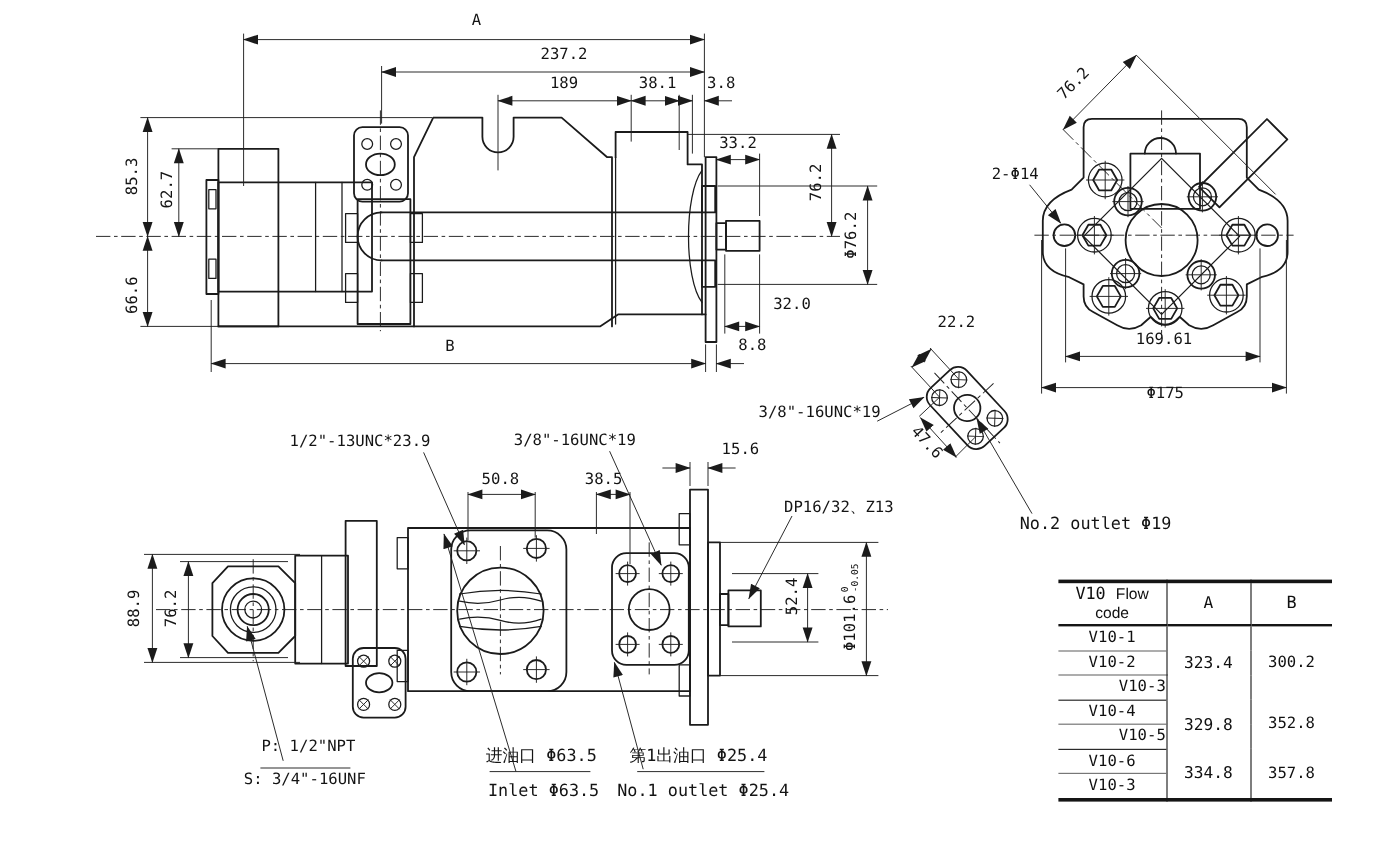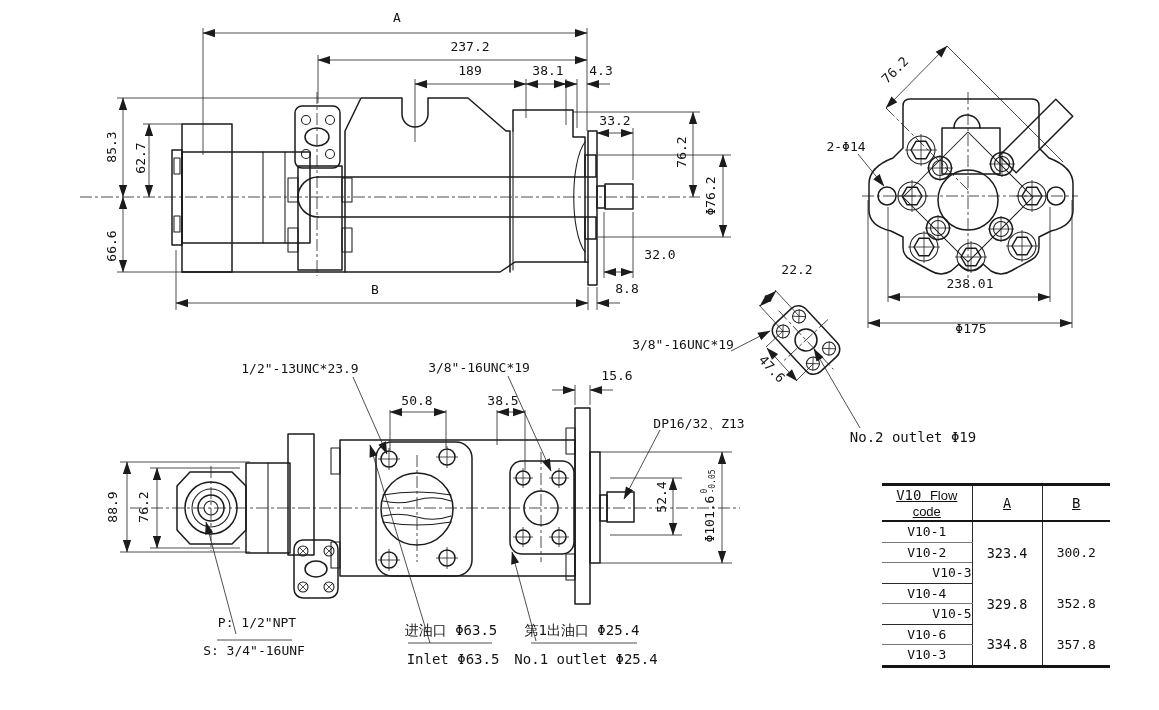--- a/index.html
+++ b/index.html
@@ -10,21 +10,21 @@
   .r90{transform:translate(-50%,-50%) rotate(-90deg);}
   .rm45{transform:translate(-50%,-50%) rotate(-45deg);}
   .r47{transform:translate(-50%,-50%) rotate(47deg);}
   .port{font-size:14px;}
   .tolwrap{display:inline-flex;align-items:center;}
   .tolstack{display:inline-flex;flex-direction:column;font-size:8px;line-height:1.05;margin-left:2px;}
   
   #flowtable{position:absolute;left:882px;top:483px;width:228px;border-collapse:collapse;
              font-size:13px;text-align:center;color:#101010;
              border-top:3px solid #151515;border-bottom:3px solid #151515;table-layout:fixed;}
-  #flowtable th{height:31px;font-weight:normal;border-bottom:2.5px solid #151515;font-size:14px;text-decoration:underline;}
+  #flowtable th{height:31px;font-weight:normal;border-bottom:2.5px solid #151515;font-size:14px;}
   #flowtable td{height:19.5px;padding:0;}
   #flowtable .fc{font-family:"Liberation Sans",sans-serif;font-size:13px;}
   #flowtable .vcell{border-left:1.2px solid #2a2a2a;border-right:1.2px solid #2a2a2a;font-size:13.5px;}
   #flowtable .code{border-right:1.2px solid #2a2a2a;}
   #flowtable .inner{border-bottom:1px solid #777;}
   #flowtable tr.grp td{border-bottom:1.4px solid #2a2a2a;text-align:right;}
   
   .p{fill:none;stroke:#1b1b1b;stroke-width:1.5;stroke-linejoin:round;stroke-linecap:round;}
   .p2{fill:none;stroke:#1b1b1b;stroke-width:1.05;stroke-linejoin:round;stroke-linecap:round;}
   .d{fill:none;stroke:#222;stroke-width:0.8;}
@@ -300,34 +300,34 @@
     <line class="d" x1="408" y1="643" x2="492" y2="643"></line>
     <path class="d de" d="M536,641 L512,552"></path>
     <line class="d" x1="531" y1="643" x2="637" y2="643"></line>
   </g>
 </svg>
 
 <div class="lbl" style="left:397px;top:17px">A</div>
 <div class="lbl" style="left:470px;top:46px">237.2</div>
 <div class="lbl" style="left:470px;top:70px">189</div>
 <div class="lbl" style="left:548px;top:70px">38.1</div>
-<div class="lbl" style="left:601px;top:70px">4.3</div>
+<div class="lbl" style="left:601px;top:70px">3.8</div>
 <div class="lbl" style="left:615px;top:120px">33.2</div>
 <div class="lbl r90" style="left:681px;top:152px">76.2</div>
 <div class="lbl r90" style="left:710px;top:196px">Φ76.2</div>
 <div class="lbl r90" style="left:111px;top:147px">85.3</div>
 <div class="lbl r90" style="left:140px;top:158px">62.7</div>
 <div class="lbl r90" style="left:111px;top:246px">66.6</div>
 <div class="lbl" style="left:660px;top:254px">32.0</div>
 <div class="lbl" style="left:375px;top:289px">B</div>
 <div class="lbl" style="left:627px;top:288px">8.8</div>
 
 <div class="lbl rm45" style="left:895px;top:70px">76.2</div>
 <div class="lbl" style="left:846px;top:146px">2-Φ14</div>
-<div class="lbl" style="left:970px;top:283px">238.01</div>
+<div class="lbl" style="left:970px;top:283px">169.61</div>
 <div class="lbl" style="left:971px;top:328px">Φ175</div>
 
 <div class="lbl" style="left:797px;top:269px">22.2</div>
 <div class="lbl r47" style="left:772px;top:369px">47.6</div>
 <div class="lbl" style="left:683px;top:344px">3/8"-16UNC*19</div>
 <div class="lbl port" style="left:913px;top:437px">No.2 outlet Φ19</div>
 
 <div class="lbl" style="left:300px;top:368px">1/2"-13UNC*23.9</div>
 <div class="lbl" style="left:479px;top:367px">3/8"-16UNC*19</div>
 <div class="lbl" style="left:417px;top:400px">50.8</div>

